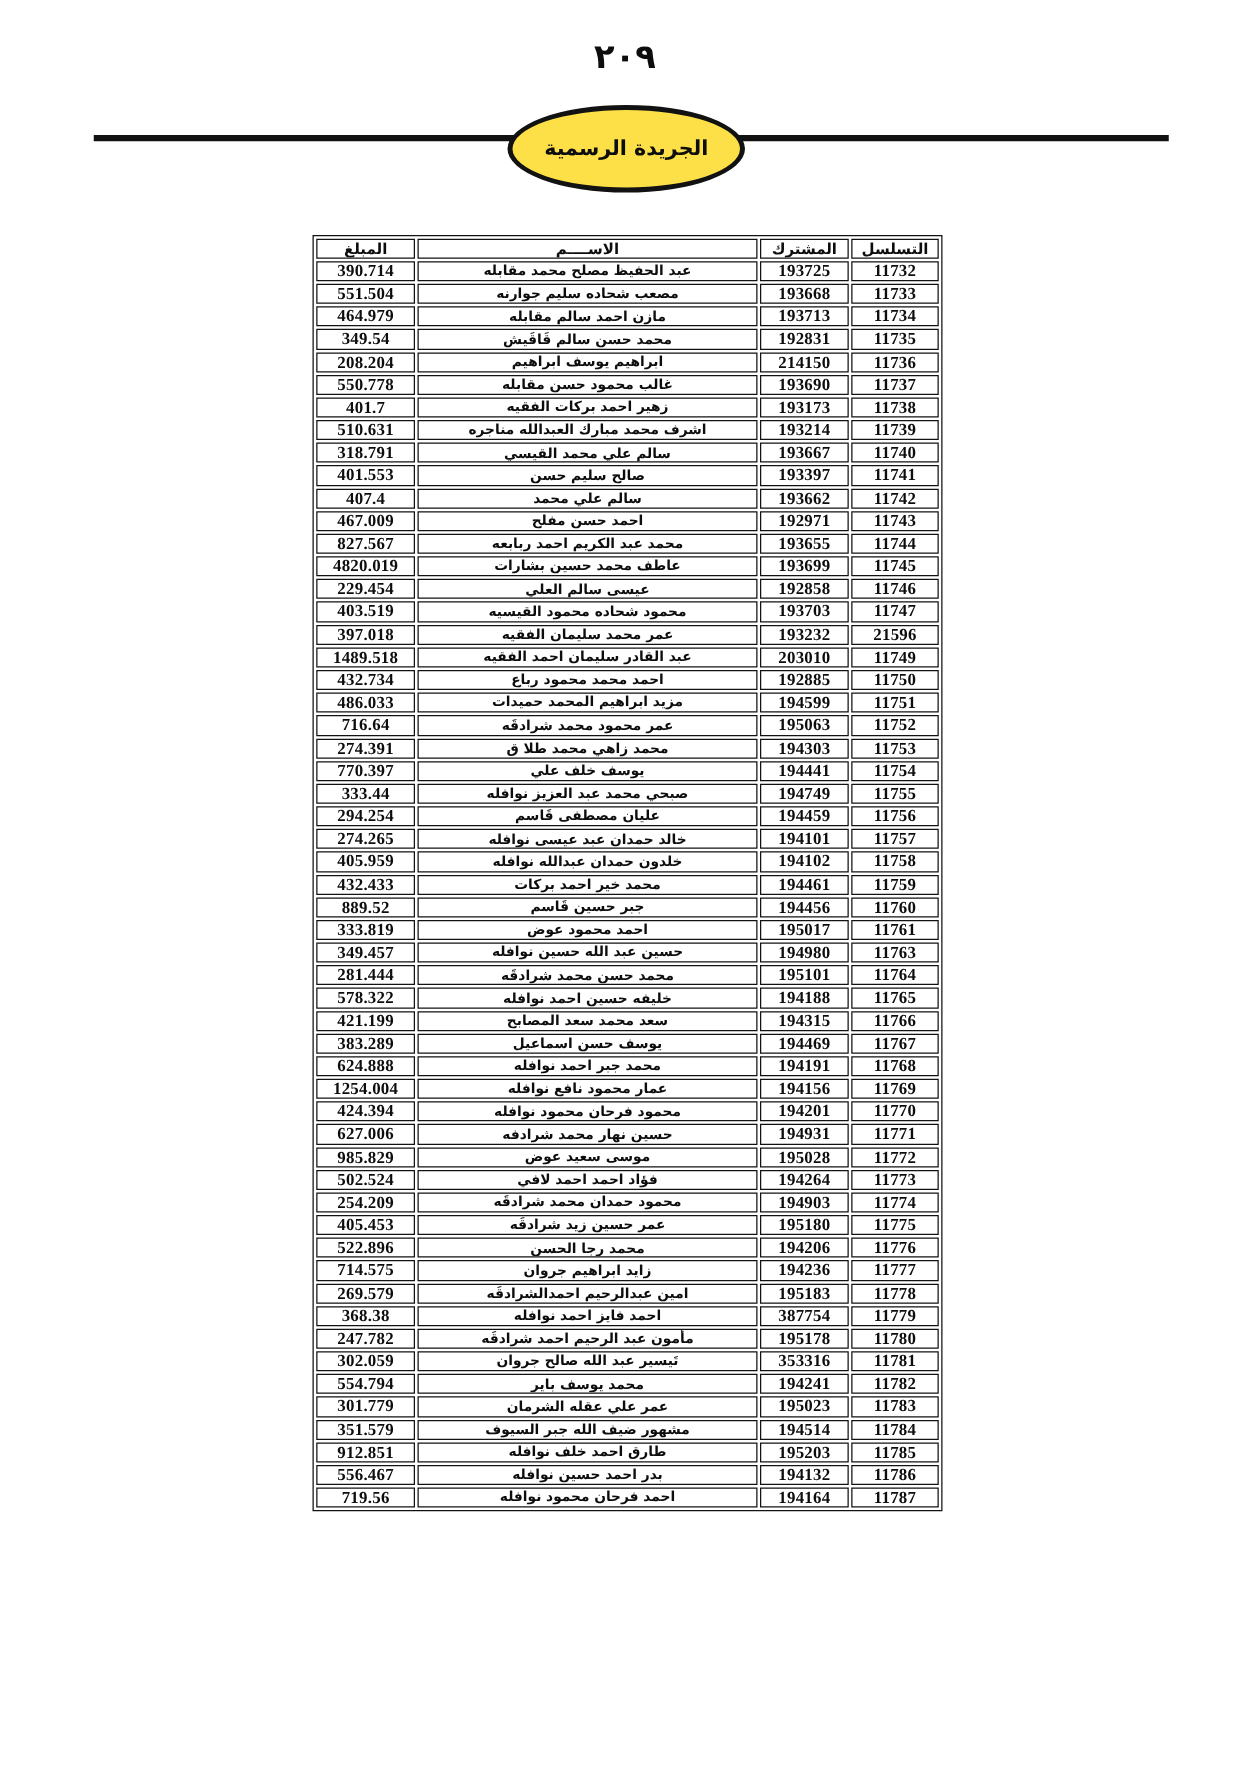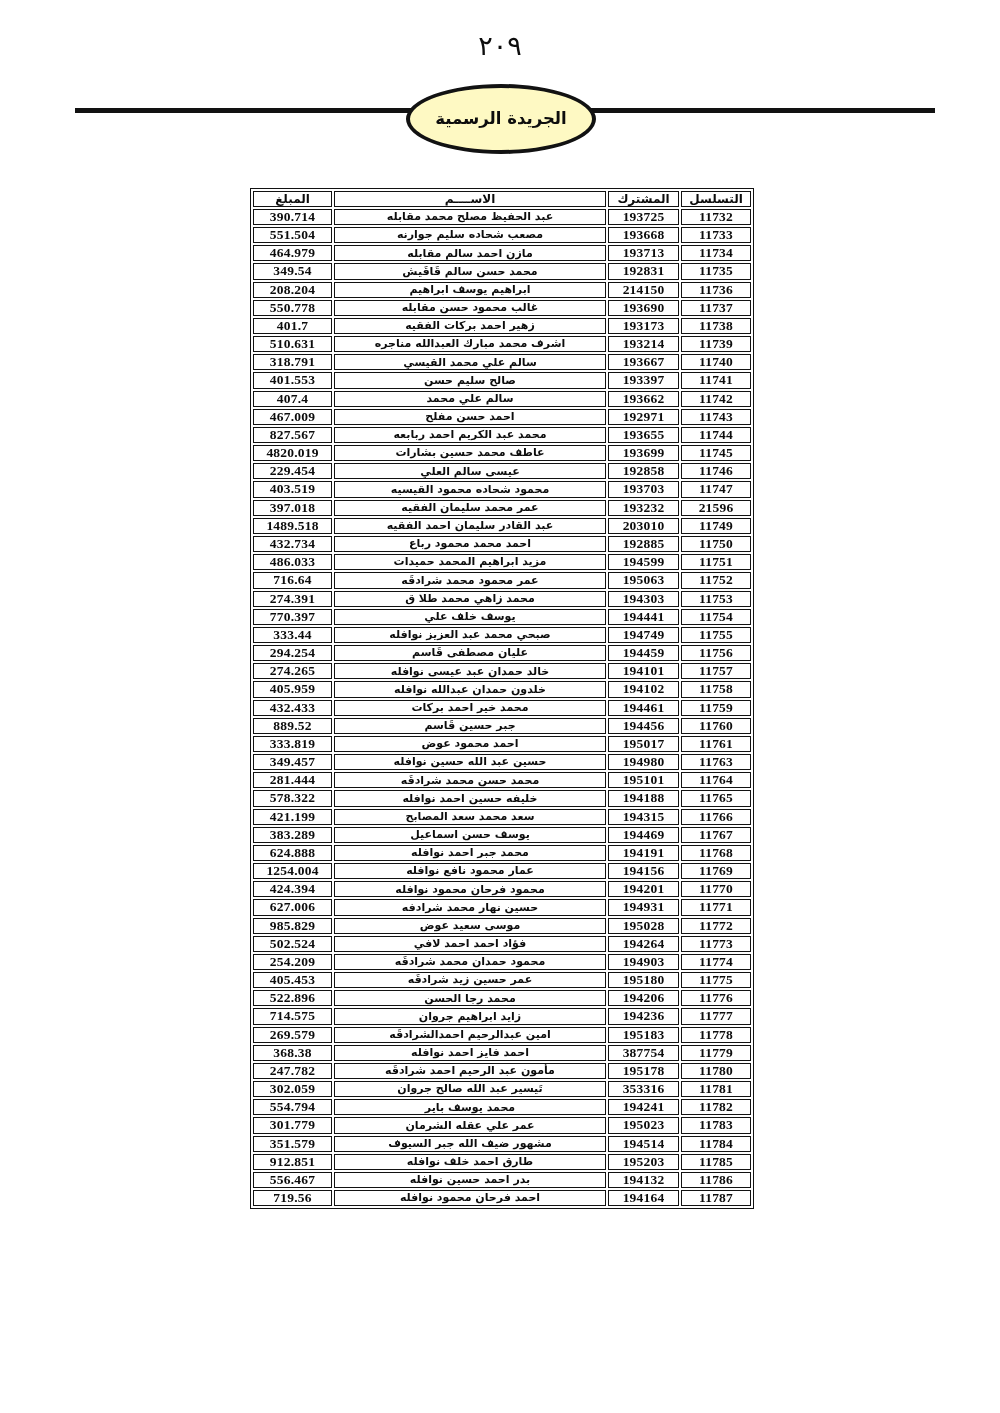--- a/index.html
+++ b/index.html
@@ -8,31 +8,31 @@
     background: #ffffff;
     position: relative;
     font-family: "DejaVu Sans", sans-serif;
     color: #0d0d0d;
     overflow: hidden;
   }
   .page-number {
     position: absolute; top: 30px; left: 0; width: 1000px;
     text-align: center; direction: rtl;
     font-family: "DejaVu Sans", sans-serif;
-    font-weight: normal; font-size: 27px; color: #0d0d0d;
+    font-weight: bold; font-size: 27px; color: #0d0d0d;
   }
   .banner-rule {
     position: absolute; top: 108px; left: 75px;
     width: 860px; height: 5px; background: #121212;
   }
   .banner-ellipse {
     position: absolute; top: 84px; left: 406px;
     width: 190px; height: 70px; box-sizing: border-box;
     border: 4px solid #121212; border-radius: 50%;
-    background: #fef9c3;
+    background: #fde047;
     display: flex; align-items: center; justify-content: center;
     z-index: 2;
   }
   .banner-ellipse span {
     font-weight: bold; font-size: 16.5px; direction: rtl;
     font-family: "DejaVu Sans", sans-serif;
     padding-bottom: 2px;
   }
   .table-wrap {
     position: absolute; top: 188px; left: 247px; width: 510px;

